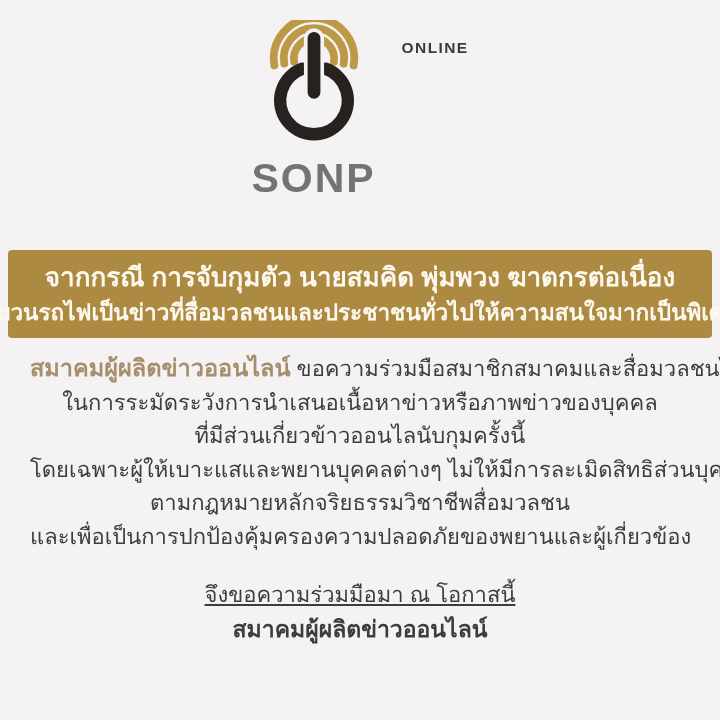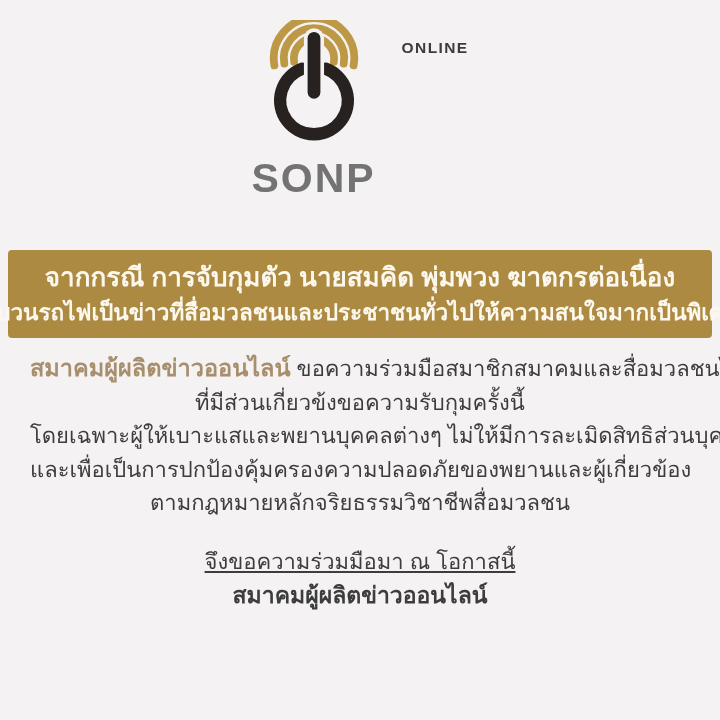--- a/index.html
+++ b/index.html
@@ -91,21 +91,22 @@
     </div>
   </header>
 
   <section class="banner">
     <div class="banner-line1">จากกรณี การจับกุมตัว นายสมคิด พุ่มพวง ฆาตกรต่อเนื่อง</div>
     <div class="banner-line2">บนขบวนรถไฟเป็นข่าวที่สื่อมวลชนและประชาชนทั่วไปให้ความสนใจมากเป็นพิเศษนั้น</div>
   </section>
 
   <section class="statement">
     <p class="stmt-line"><span class="org-highlight">สมาคมผู้ผลิตข่าวออนไลน์</span> <span>ขอความร่วมมือสมาชิกสมาคมและสื่อมวลชนไทย</span></p>
-    <p class="stmt-line">ที่มีส่วนเกี่ยวข้งขอความรับกุมครั้งนี้</p>
+    <p class="stmt-line">ในการระมัดระวังการนำเสนอเนื้อหาข่าวหรือภาพข่าวของบุคคล</p>
+    <p class="stmt-line">ที่มีส่วนเกี่ยวข้าวออนไลนับกุมครั้งนี้</p>
     <p class="stmt-line">โดยเฉพาะผู้ให้เบาะแสและพยานบุคคลต่างๆ ไม่ให้มีการละเมิดสิทธิส่วนบุคคล</p>
+    <p class="stmt-line">ตามกฎหมายหลักจริยธรรมวิชาชีพสื่อมวลชน</p>
     <p class="stmt-line">และเพื่อเป็นการปกป้องคุ้มครองความปลอดภัยของพยานและผู้เกี่ยวข้อง</p>
-    <p class="stmt-line">ตามกฎหมายหลักจริยธรรมวิชาชีพสื่อมวลชน</p>
     <p class="stmt-line closing">จึงขอความร่วมมือมา ณ โอกาสนี้</p>
     <p class="stmt-line signature">สมาคมผู้ผลิตข่าวออนไลน์</p>
   </section>
 
 </div>
 
 </body></html>

